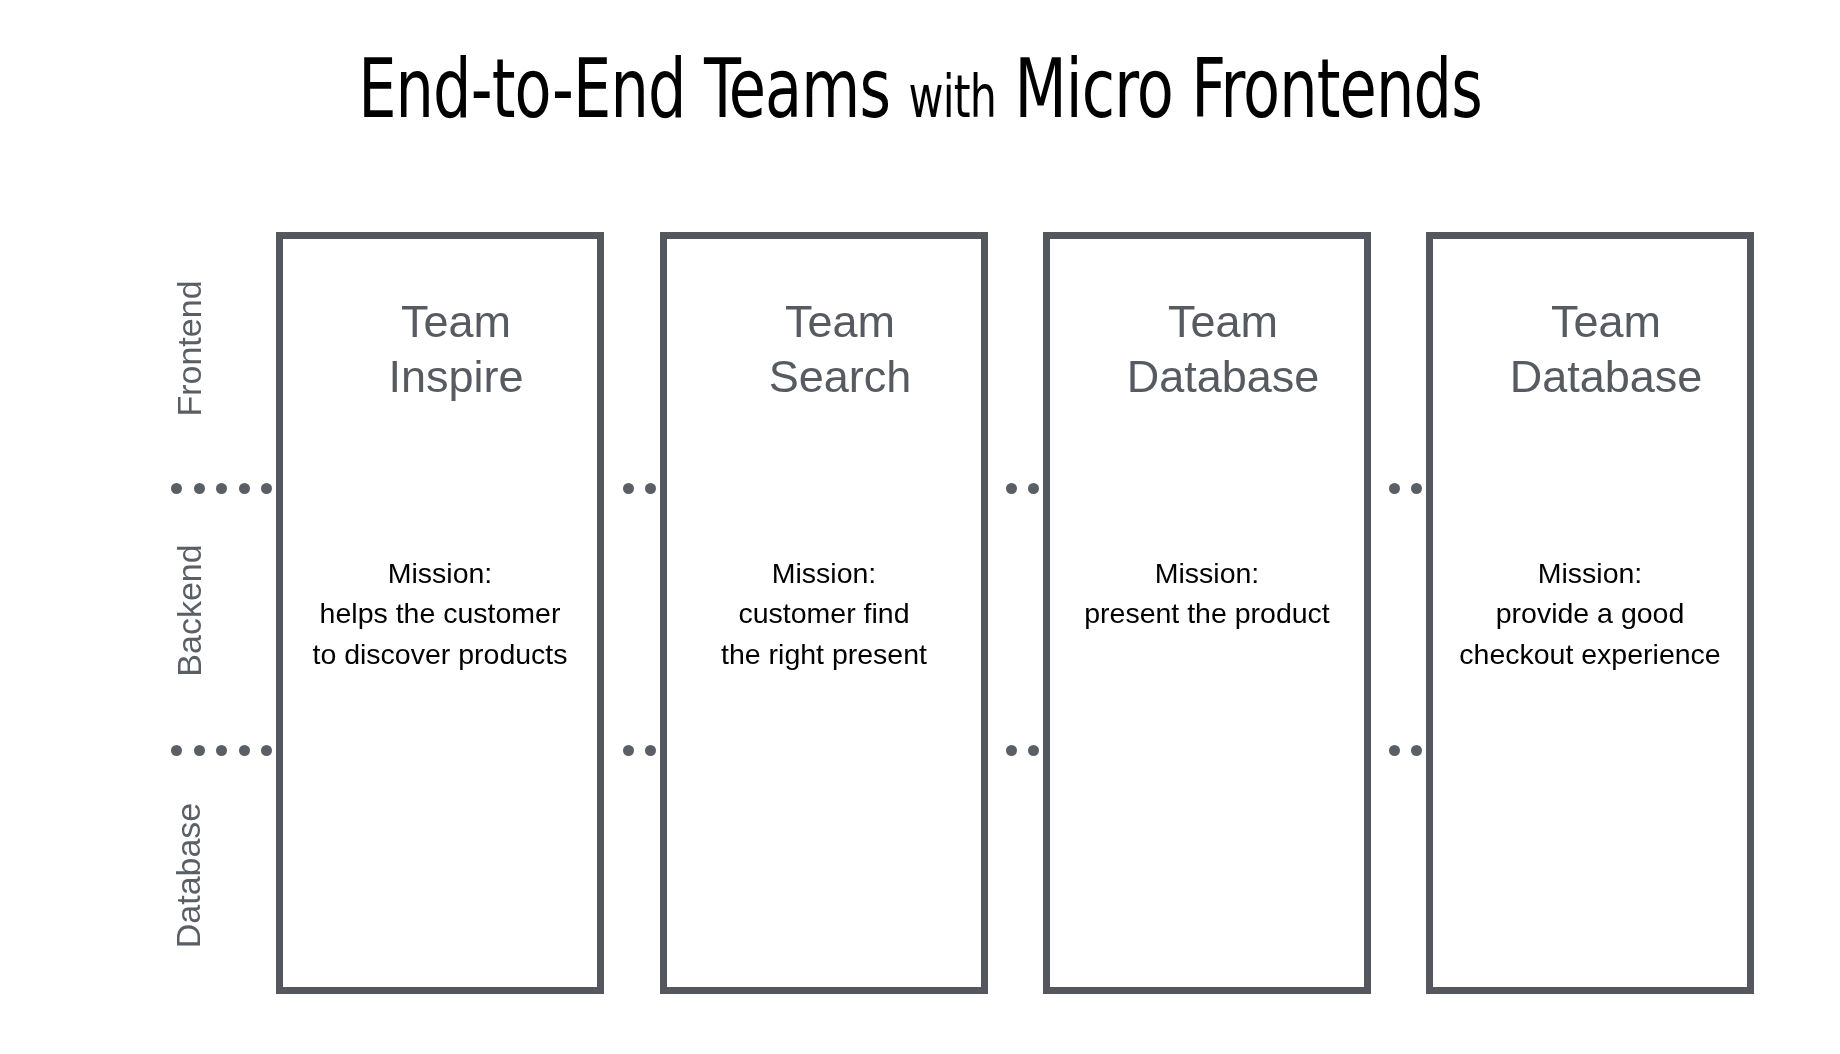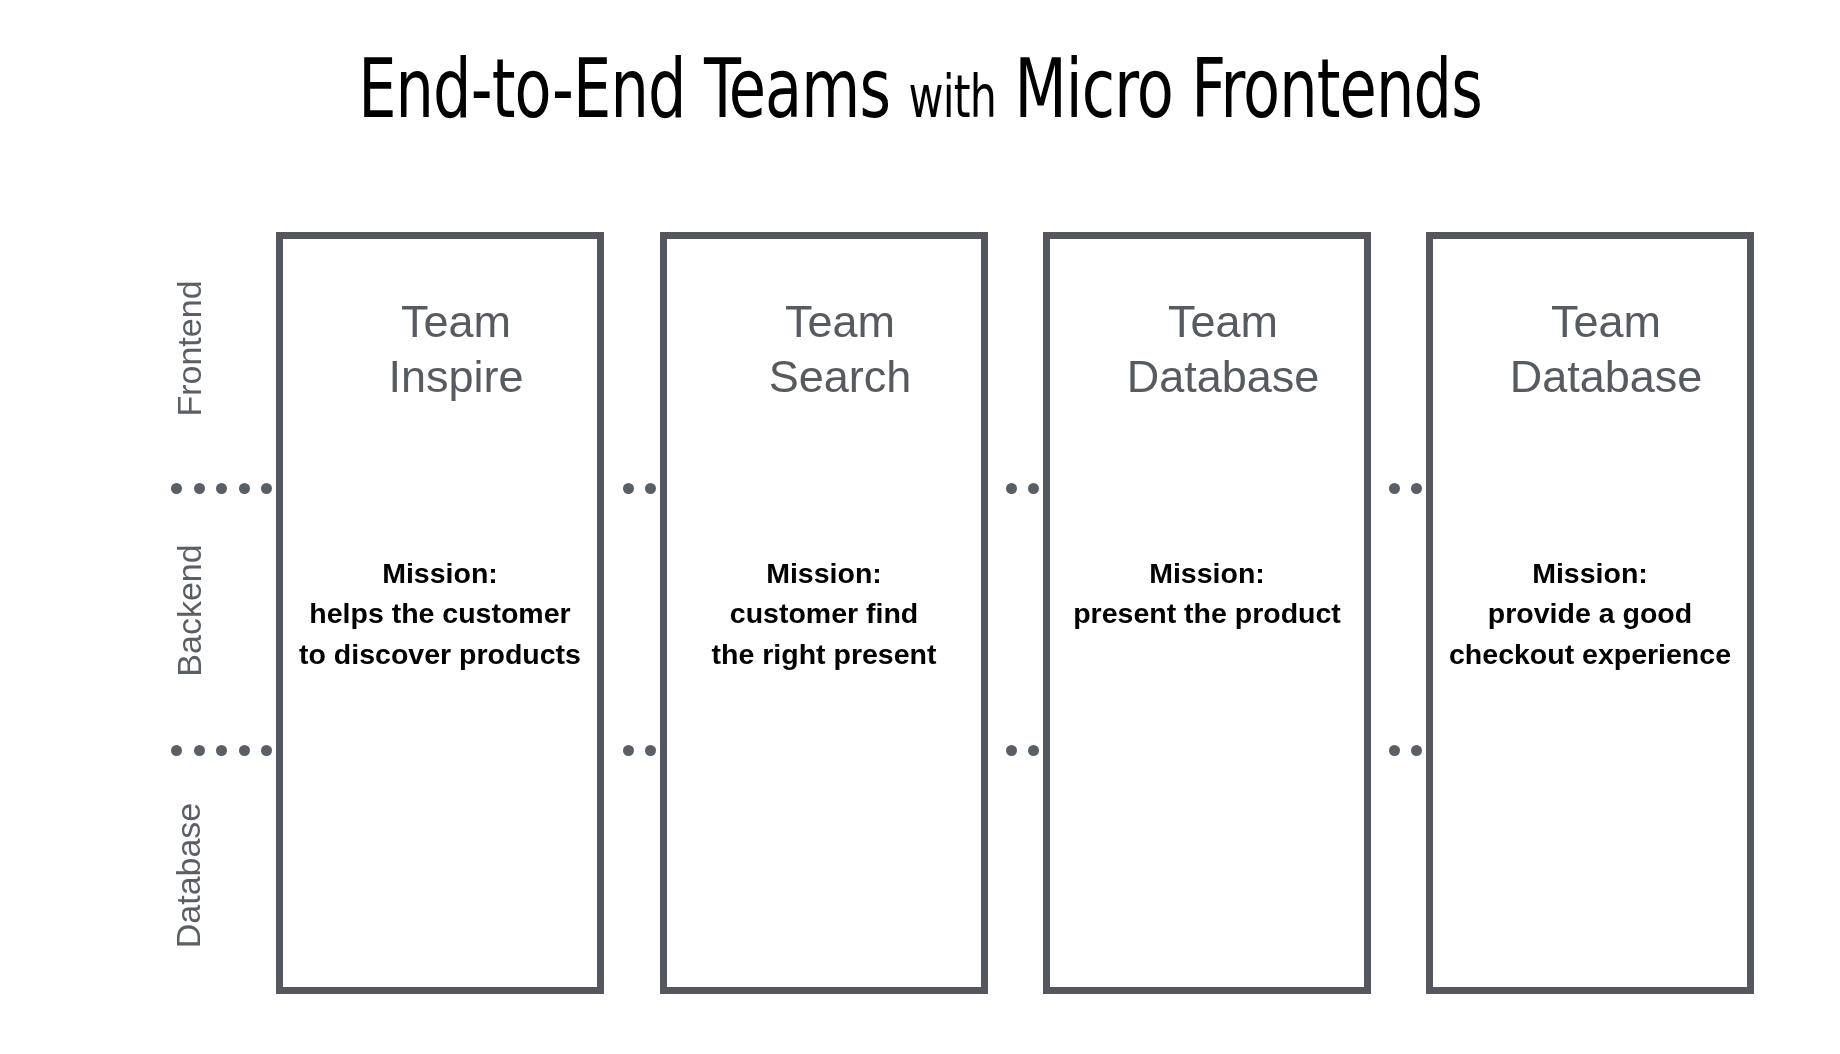--- a/index.html
+++ b/index.html
@@ -116,25 +116,25 @@
     top: 314px;
     width: 100%;
     text-align: center;
     color: #000000;
     font-size: 28.5px;
     line-height: 1.42;
     font-family: "Liberation Sans", sans-serif;
   }
   .mission .mission-head {
     display: block;
-    font-weight: 700;
+    font-weight: 400;
   }
   .mission .mission-line {
     display: block;
-    font-weight: 700;
+    font-weight: 400;
   }
 
   
   .dot-row {
     position: absolute;
     left: 0;
     width: 1840px;
     height: 12px;
     pointer-events: none;
   }

